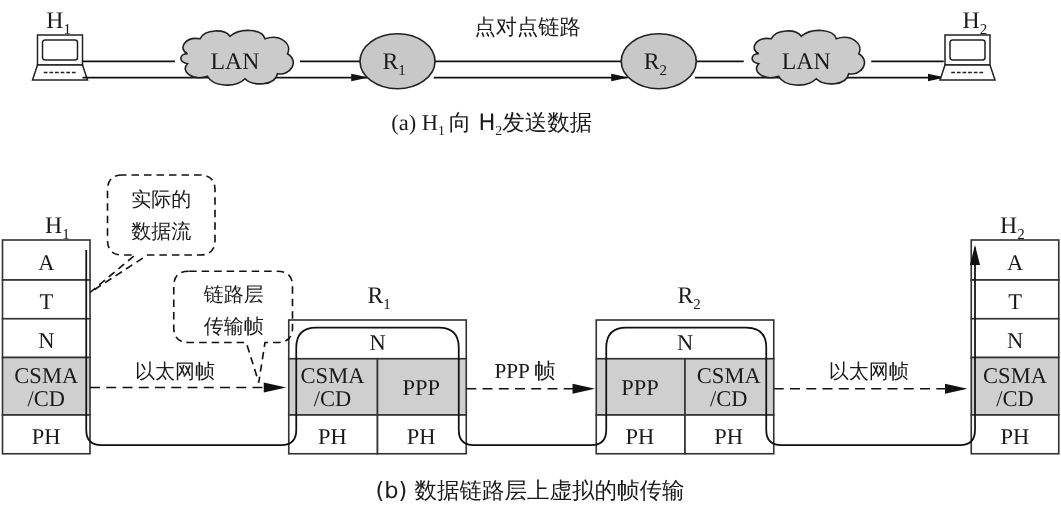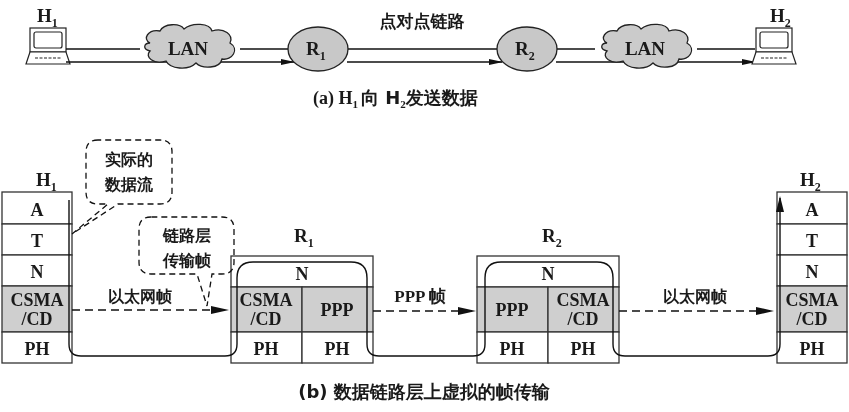--- a/index.html
+++ b/index.html
@@ -1,16 +1,16 @@
 <!DOCTYPE html>
 <html><head>
   <meta charset="utf-8">
   <style>
     html,body{margin:0;padding:0;background:#fff;}
-    #wrap{width:849px;height:412px;position:relative;overflow:hidden;font-weight:bold;}
+    #wrap{width:849px;height:412px;position:relative;overflow:hidden;}
     svg{display:block;}
     .t{font-family:"Liberation Serif","DejaVu Serif",serif;fill:#1a1a1a;}
     .cn{font-family:"DejaVu Sans","Liberation Sans",sans-serif;fill:#1a1a1a;}
     .box{fill:#fff;stroke:#333;stroke-width:1.3;}
     .gbox{fill:#cfcfcf;stroke:#333;stroke-width:1.3;}
     .ln{stroke:#111;stroke-width:1.4;fill:none;}
     .dash{stroke:#111;stroke-width:1.3;fill:none;stroke-dasharray:8,5;}
     .cloud{fill:#cbcbcb;stroke:#222;stroke-width:1.3;}
     .router{fill:#c8c8c8;stroke:#222;stroke-width:1.3;}
   </style>

